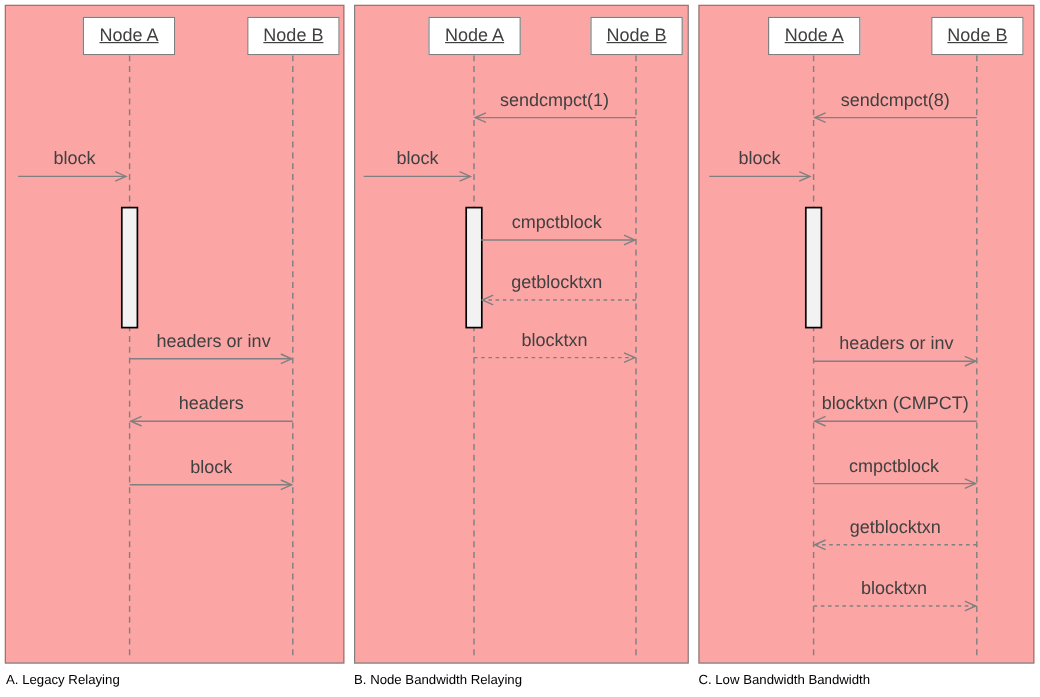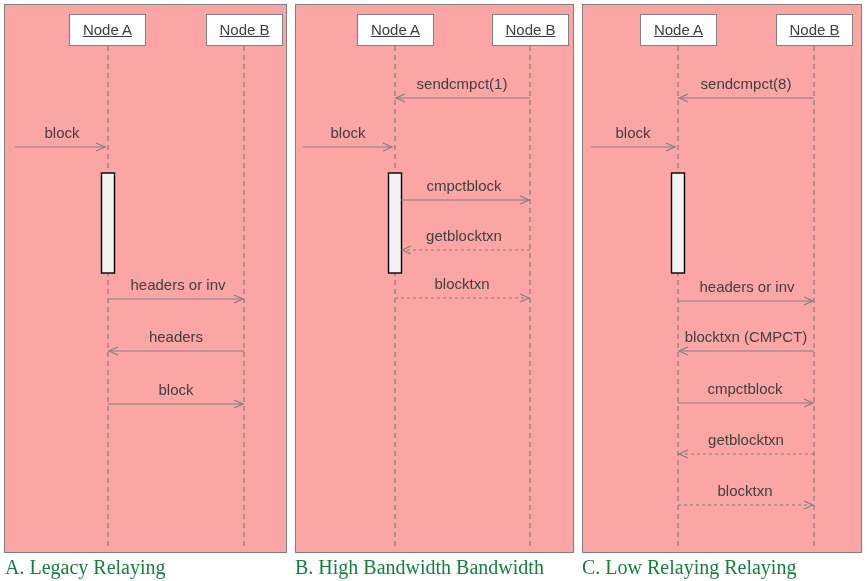--- a/index.html
+++ b/index.html
@@ -5,21 +5,21 @@
   html,body{margin:0;padding:0;background:#ffffff;}
   .stage{position:relative;width:867px;height:581px;background:#ffffff;overflow:hidden;
          font-family:"Liberation Sans","DejaVu Sans",sans-serif;}
   .panel{position:absolute;box-sizing:border-box;border:1px solid #808080;background:#fca5a5;}
   svg.gfx{position:absolute;left:0;top:0;display:block;}
   .node{position:absolute;width:77px;height:32px;box-sizing:border-box;border:1px solid #808080;
         background:#ffffff;text-align:center;line-height:30px;font-size:15px;color:#404040;}
   .node-label{text-decoration:underline;color:#404040;}
   .msg-label{position:absolute;transform:translateX(-50%);white-space:nowrap;
              font-size:15px;line-height:18px;color:#404040;}
-  .caption{position:absolute;font-size:20px;line-height:20px;color:#15803d;white-space:nowrap;font-family:Liberation Serif, serif;}
+  .caption{position:absolute;font-size:11px;line-height:20px;color:#000000;white-space:nowrap;}
 </style>
 </head>
 <body>
 
 <div class="stage">
 
   <section class="panel" style="left:4px;top:4px;width:283px;height:549px">
     <svg class="gfx" width="283" height="549" viewBox="0 0 283 549">
       <line x1="103" y1="41" x2="103" y2="543" stroke="#808080" stroke-width="1.2" stroke-dasharray="5,4"></line>
       <line x1="239" y1="41" x2="239" y2="543" stroke="#808080" stroke-width="1.2" stroke-dasharray="5,4"></line>
@@ -122,16 +122,16 @@
     <div class="msg-label" style="left:163px;top:70px">sendcmpct(8)</div>
     <div class="msg-label" style="left:50px;top:119px">block</div>
     <div class="msg-label" style="left:164px;top:273px">headers or inv</div>
     <div class="msg-label" style="left:163px;top:323px">blocktxn (CMPCT)</div>
     <div class="msg-label" style="left:162px;top:375px">cmpctblock</div>
     <div class="msg-label" style="left:163px;top:426px">getblocktxn</div>
     <div class="msg-label" style="left:162px;top:477px">blocktxn</div>
   </section>
 
   <div class="caption" style="left:5px;top:557px">A. Legacy Relaying</div>
-  <div class="caption" style="left:295px;top:557px">B. High Bandwidth Bandwidth</div>
-  <div class="caption" style="left:582px;top:557px">C. Low Relaying Relaying</div>
+  <div class="caption" style="left:295px;top:557px">B. Node Bandwidth Relaying</div>
+  <div class="caption" style="left:582px;top:557px">C. Low Bandwidth Bandwidth</div>
 
 </div>
 
 </body></html>

